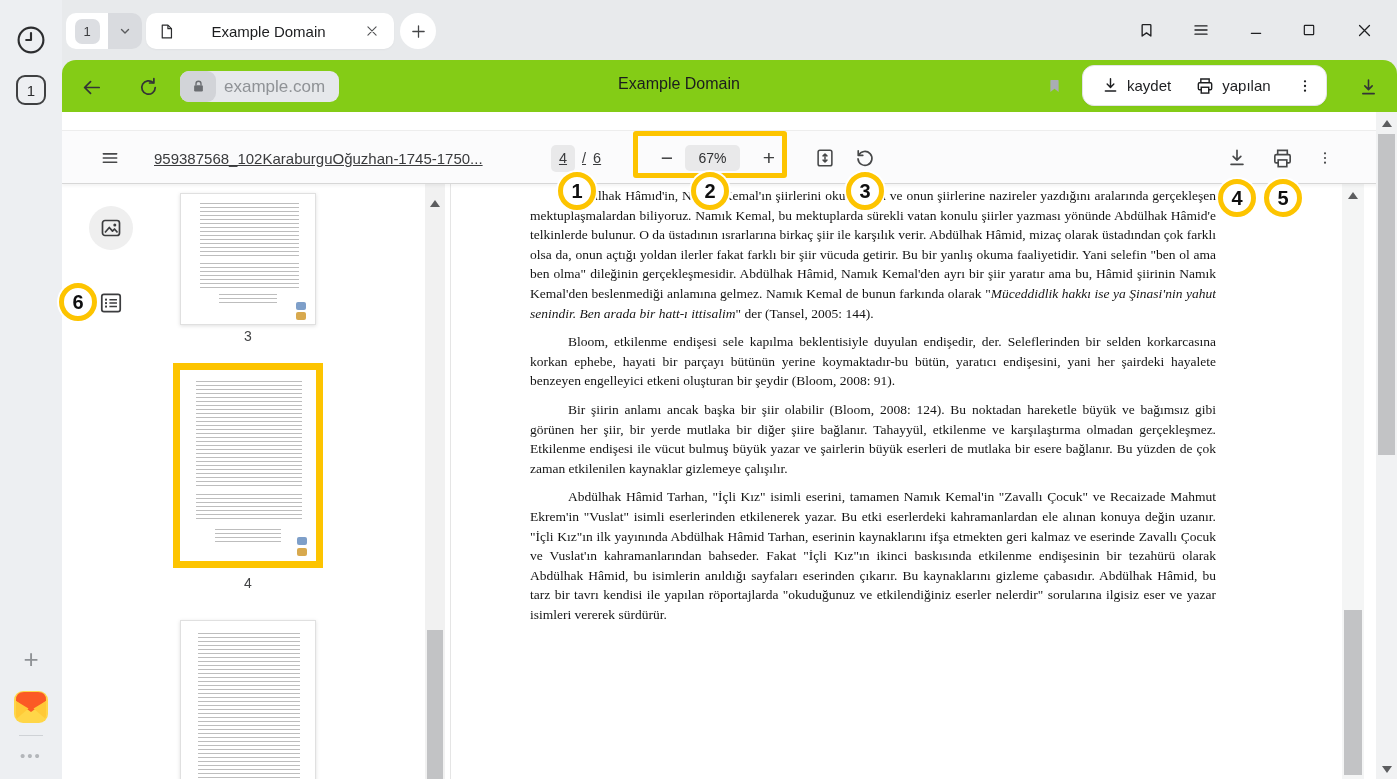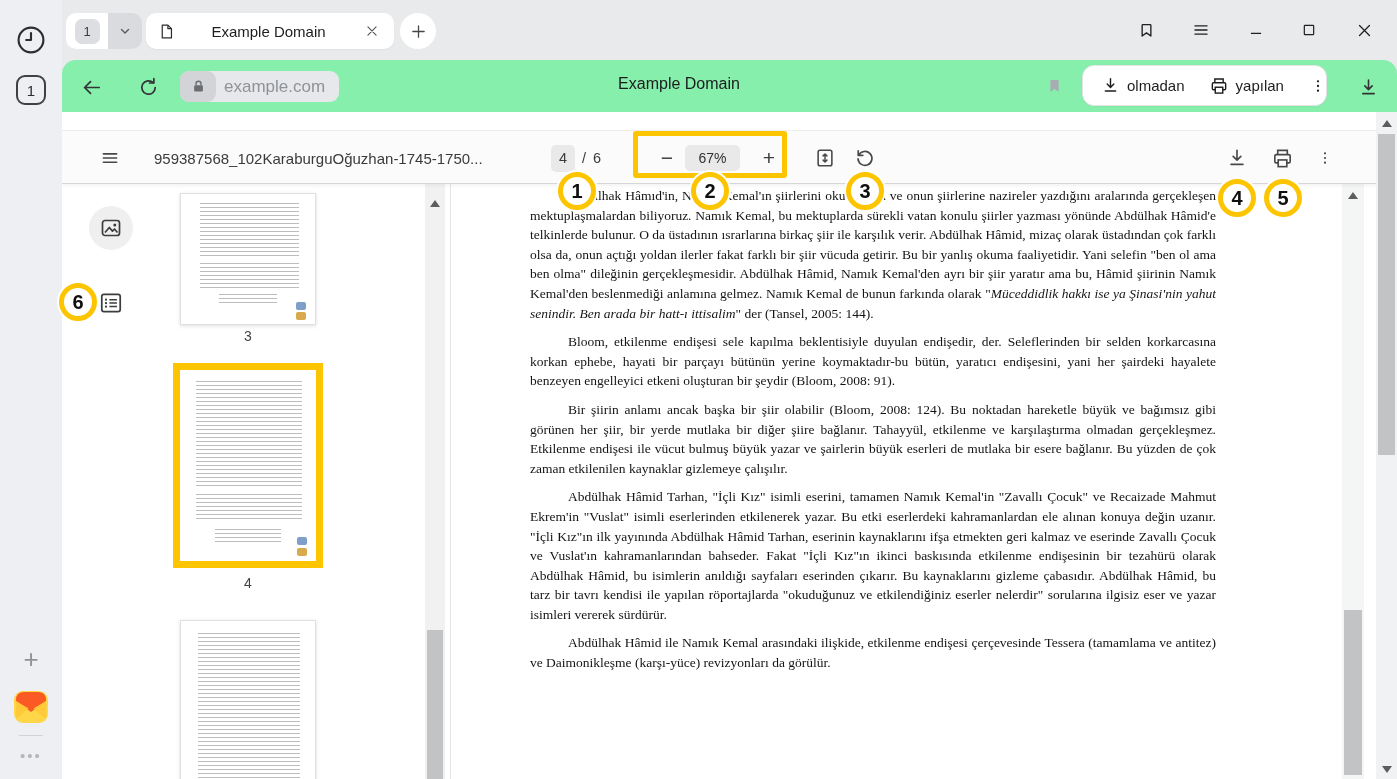--- a/index.html
+++ b/index.html
@@ -24,39 +24,39 @@
   .tabgroup-badge { width:25px; height:25px; background:#dcdee2; border-radius:7px; display:flex; align-items:center; justify-content:center; font-size:13px; color:#3c3d3f; }
   .tabgroup-chevron { width:34px; height:36px; background:#d9dbdf; border-radius:0 10px 10px 0; display:flex; align-items:center; justify-content:center; }
   .tab { position:absolute; left:84px; top:13px; width:248px; height:36px; background:#fff; border-radius:10px; display:flex; align-items:center; padding:0 12px; cursor:pointer; box-shadow:0 1px 2px rgba(0,0,0,0.04); }
   .tab-title { flex:1; text-align:center; font-size:15px; color:#1c1d1f; white-space:nowrap; overflow:hidden; }
   .tab-close { width:20px; height:20px; display:flex; align-items:center; justify-content:center; cursor:pointer; }
   .newtab { position:absolute; left:338px; top:13px; width:36px; height:36px; border-radius:50%; background:#fff; display:flex; align-items:center; justify-content:center; cursor:pointer; }
   .winbtn { position:absolute; top:12px; width:36px; height:36px; display:flex; align-items:center; justify-content:center; cursor:pointer; }
   .wb-panel { left:1066px; } .wb-menu { left:1121px; } .wb-min { left:1176px; } .wb-max { left:1229px; } .wb-close { left:1284px; }
 
   
-  .addressbar { position:absolute; left:62px; top:60px; right:0; height:52px; background:#86efac; border-radius:14px 14px 0 0; }
+  .addressbar { position:absolute; left:62px; top:60px; right:0; height:52px; background:#84cc16; border-radius:14px 14px 0 0; }
   .nav-btn { position:absolute; top:14px; width:26px; height:26px; display:flex; align-items:center; justify-content:center; cursor:pointer; }
   .nav-back { left:16px; } .nav-reload { left:73px; }
   .site-pill { position:absolute; left:118px; top:11px; height:31px; display:flex; align-items:center; background:#e6e8eb; border-radius:9px; padding-right:14px; cursor:pointer; }
   .lock-badge { width:36px; height:31px; background:#d2d4d8; border-radius:9px; display:flex; align-items:center; justify-content:center; margin-right:8px; }
   .site-url { font-size:17px; color:#8f9296; }
   .ab-title { position:absolute; left:617px; top:15px; transform:translateX(-50%); font-size:16px; color:#1b1c1e; white-space:nowrap; }
   .ab-bookmark { position:absolute; left:980px; top:14px; width:24px; height:24px; display:flex; align-items:center; justify-content:center; cursor:pointer; }
   .actions-pill { position:absolute; left:1020px; top:5px; width:245px; height:41px; background:#fff; border:1px solid #e3e4e6; border-radius:12px; display:flex; align-items:center; padding:0 6px; box-shadow:0 1px 2px rgba(0,0,0,0.03); }
   .action-item { display:flex; align-items:center; gap:7px; padding:0 12px; cursor:pointer; font-size:15px; color:#1d1e20; height:100%; }
   .pill-divider { width:1px; height:22px; background:#e4e5e7; }
   .kebab-item { padding:0 14px; cursor:pointer; display:flex; align-items:center; height:100%; }
   .ab-download { position:absolute; left:1292px; top:13px; width:28px; height:28px; display:flex; align-items:center; justify-content:center; cursor:pointer; }
 
   
   .pdf { position:absolute; left:62px; top:112px; right:0; bottom:0; background:#fff; }
   .pdf-toolbar { position:absolute; left:0; right:0; top:18px; height:54px; background:#fbfbfc; border-top:1px solid #ededed; border-bottom:1px solid #d7d7d7; box-shadow:0 2px 3px rgba(0,0,0,0.05); z-index:3; }
   .tb-item { position:absolute; top:0; height:54px; display:flex; align-items:center; cursor:pointer; }
-  .tb-static { cursor:default; }
+  .tb-static { cursor:default;text-decoration:underline; }
   .tb-sidebar-toggle { left:38px; }
   .tb-filename { left:92px; width:386px; font-size:15px; color:#3a3b3d; white-space:nowrap; overflow:hidden; cursor:default; }
   .tb-pages { left:489px; gap:7px; font-size:14.5px; color:#3a3b3d; }
   .page-box { min-width:24px; height:27px; background:#e9e9ea; border-radius:5px; display:flex; align-items:center; justify-content:center; padding:0 5px; cursor:text; }
   .tb-zoomout { left:590px; width:30px; justify-content:center; font-size:21px; color:#3f4041; }
   .zoom-pill { position:absolute; left:623px; top:14px; width:55px; height:26px; background:#e9e9ea; border-radius:5px; display:flex; align-items:center; justify-content:center; font-size:14px; color:#2f3032; cursor:pointer; }
   .tb-zoomin { left:692px; width:30px; justify-content:center; font-size:21px; color:#3f4041; }
   .tb-fit { left:748px; width:30px; justify-content:center; }
   .tb-rotate { left:788px; width:30px; justify-content:center; }
   .tb-download { left:1160px; width:30px; justify-content:center; }
@@ -245,21 +245,21 @@
       </span>
     </div>
     <div class="actions-pill">
       <div class="action-item">
         <span>
           <svg width="19" height="19" viewBox="0 0 24 24">
               <path d="M12 3.5V14M7.8 10.2L12 14.4l4.2-4.2" fill="none" stroke="#1d1e20" stroke-width="1.8" stroke-linecap="round" stroke-linejoin="round"></path>
               <path d="M5.5 19h13" stroke="#1d1e20" stroke-width="1.8" stroke-linecap="round"></path>
             </svg>
         </span>
-        <span>olmadan</span>
+        <span>kaydet</span>
       </div>
       <div class="pill-divider"></div>
       <div class="action-item">
         <span>
           <svg width="20" height="20" viewBox="0 0 24 24">
               <path d="M7 8V3.5h10V8" fill="none" stroke="#1d1e20" stroke-width="1.7"></path>
               <rect x="4" y="8" width="16" height="8.5" rx="1.5" fill="none" stroke="#1d1e20" stroke-width="1.7"></rect>
               <rect x="7.5" y="13.5" width="9" height="7" fill="#fff" stroke="#1d1e20" stroke-width="1.7"></rect>
             </svg>
         </span>
@@ -399,21 +399,20 @@
       <div class="sb-thumb" style="top:446px;bottom:0;"></div>
     </div>
     <div class="pane-divider"></div>
 
     <div class="clipped-line"></div>
     <div class="doc-text">
         <p><span>Abdülhak Hâmıd'in, Namık Kemal'ın şiirlerini okuduğunu ve onun şiirlerine nazireler yazdığını aralarında gerçekleşen mektuplaşmalardan biliyoruz. Namık Kemal, bu mektuplarda sürekli vatan konulu şiirler yazması yönünde Abdülhak Hâmid'e telkinlerde bulunur. O da üstadının ısrarlarına birkaç şiir ile karşılık verir. Abdülhak Hâmid, mizaç olarak üstadından çok farklı olsa da, onun açtığı yoldan ilerler fakat farklı bir şiir vücuda getirir. Bu bir yanlış okuma faaliyetidir. Yani selefin "ben ol ama ben olma" dileğinin gerçekleşmesidir. Abdülhak Hâmid, Namık Kemal'den ayrı bir şiir yaratır ama bu, Hâmid şiirinin Namık Kemal'den beslenmediği anlamına gelmez. Namık Kemal de bunun farkında olarak "</span><span class="it">Müceddidlik hakkı ise ya Şinasi'nin yahut senindir. Ben arada bir hatt-ı ittisalim</span><span>" der (Tansel, 2005: 144).</span></p>
         <p><span>Bloom, etkilenme endişesi sele kapılma beklentisiyle duyulan endişedir, der. Seleflerinden bir selden korkarcasına korkan ephebe, hayati bir parçayı bütünün yerine koymaktadır-bu bütün, yaratıcı endişesini, yani her şairdeki hayalete benzeyen engelleyici etkeni oluşturan bir şeydir (Bloom, 2008: 91).</span></p>
         <p><span>Bir şiirin anlamı ancak başka bir şiir olabilir (Bloom, 2008: 124). Bu noktadan hareketle büyük ve bağımsız gibi görünen her şiir, bir yerde mutlaka bir diğer şiire bağlanır. Tahayyül, etkilenme ve karşılaştırma olmadan gerçekleşmez. Etkilenme endişesi ile vücut bulmuş büyük yazar ve şairlerin büyük eserleri de mutlaka bir esere bağlanır. Bu yüzden de çok zaman etkilenilen kaynaklar gizlemeye çalışılır.</span></p>
         <p><span>Abdülhak Hâmid Tarhan, "İçli Kız" isimli eserini, tamamen Namık Kemal'in "Zavallı Çocuk" ve Recaizade Mahmut Ekrem'in "Vuslat" isimli eserlerinden etkilenerek yazar. Bu etki eserlerdeki kahramanlardan ele alınan konuya değin uzanır. "İçli Kız"ın ilk yayınında Abdülhak Hâmid Tarhan, eserinin kaynaklarını ifşa etmekten geri kalmaz ve eserinde Zavallı Çocuk ve Vuslat'ın kahramanlarından bahseder. Fakat "İçli Kız"ın ikinci baskısında etkilenme endişesinin bir tezahürü olarak Abdülhak Hâmid, bu isimlerin anıldığı sayfaları eserinden çıkarır. Bu kaynaklarını gizleme çabasıdır. Abdülhak Hâmid, bu tarz bir tavrı kendisi ile yapılan röportajlarda "okuduğunuz ve etkilendiğiniz eserler nelerdir" sorularına ilgisiz eser ve yazar isimleri vererek sürdürür.</span></p>
-        <p><span>Abdülhak Hâmid ile Namık Kemal arasındaki ilişkide, etkilenme endişesi çerçevesinde Tessera (tamamlama ve antitez) ve Daimonikleşme (karşı-yüce) revizyonları da görülür.</span></p>
       </div>
 
     <div class="inner-scrollbar">
       <div class="tri tri-up" style="top:8px;"></div>
       <div class="sb-thumb" style="top:426px;bottom:4px;"></div>
     </div>
 
     <div class="outer-scrollbar">
       <div class="tri tri-up" style="top:8px;"></div>
       <div class="sb-thumb" style="top:22px;height:321px;"></div>

